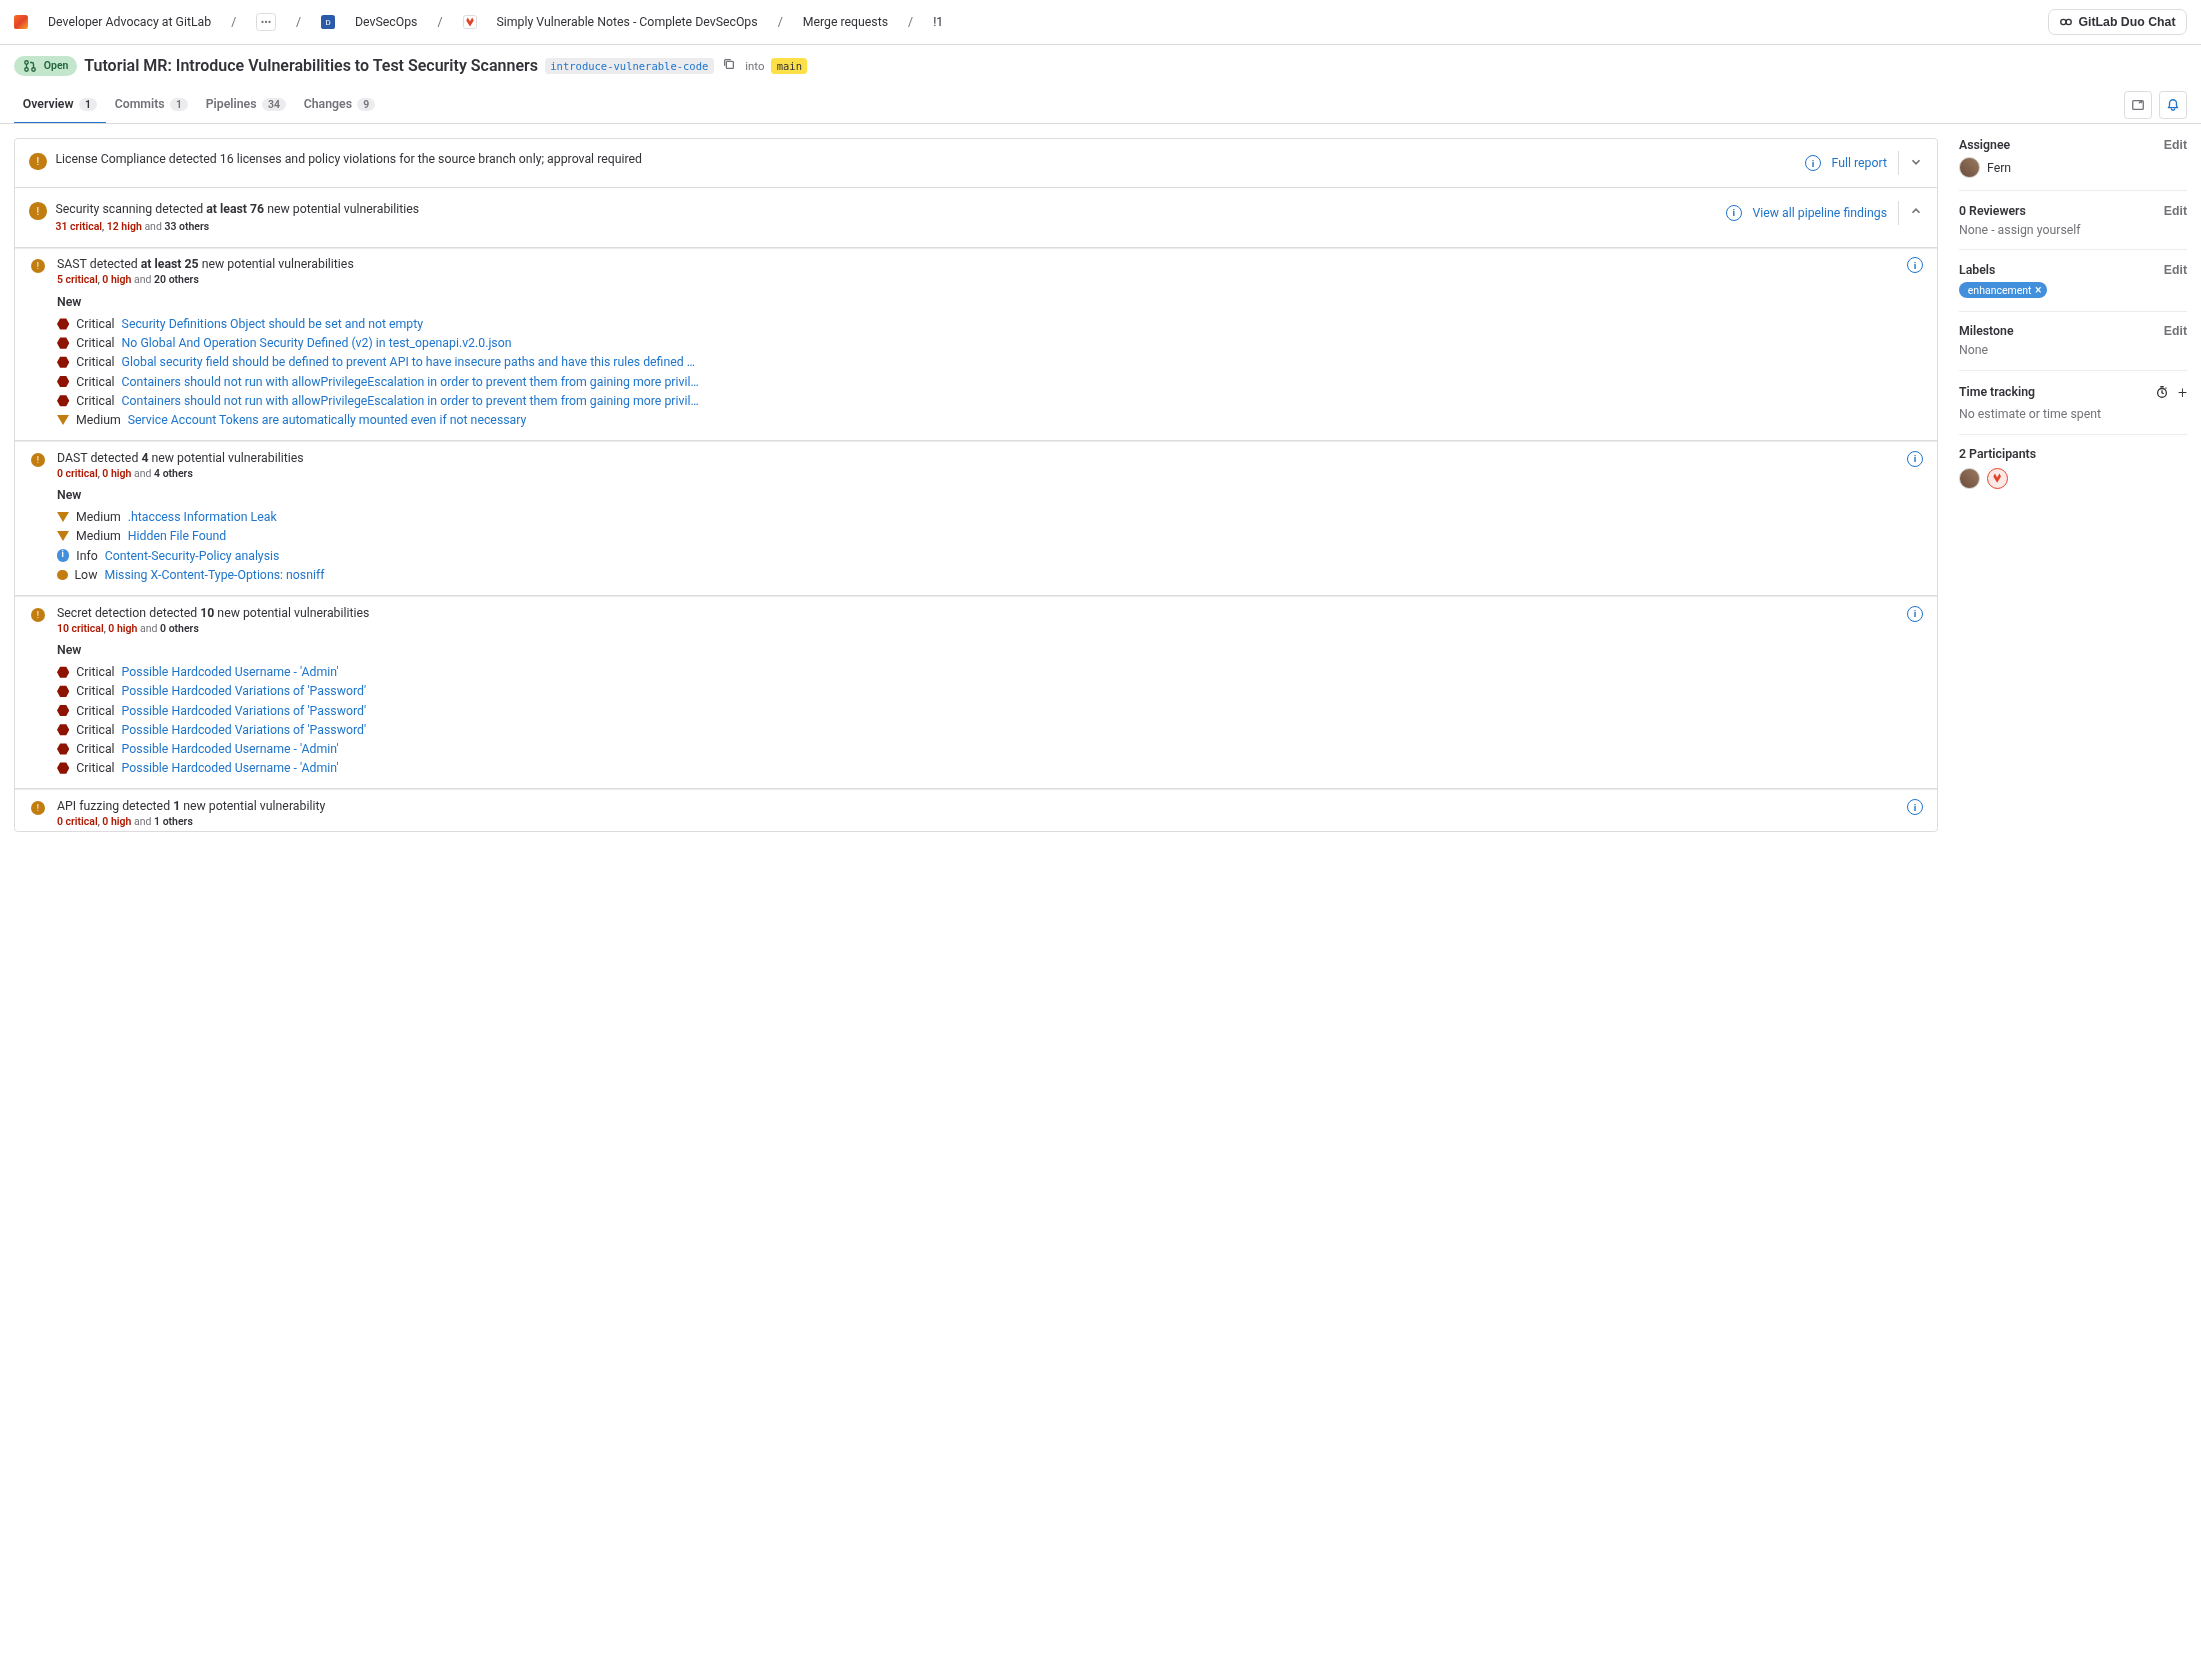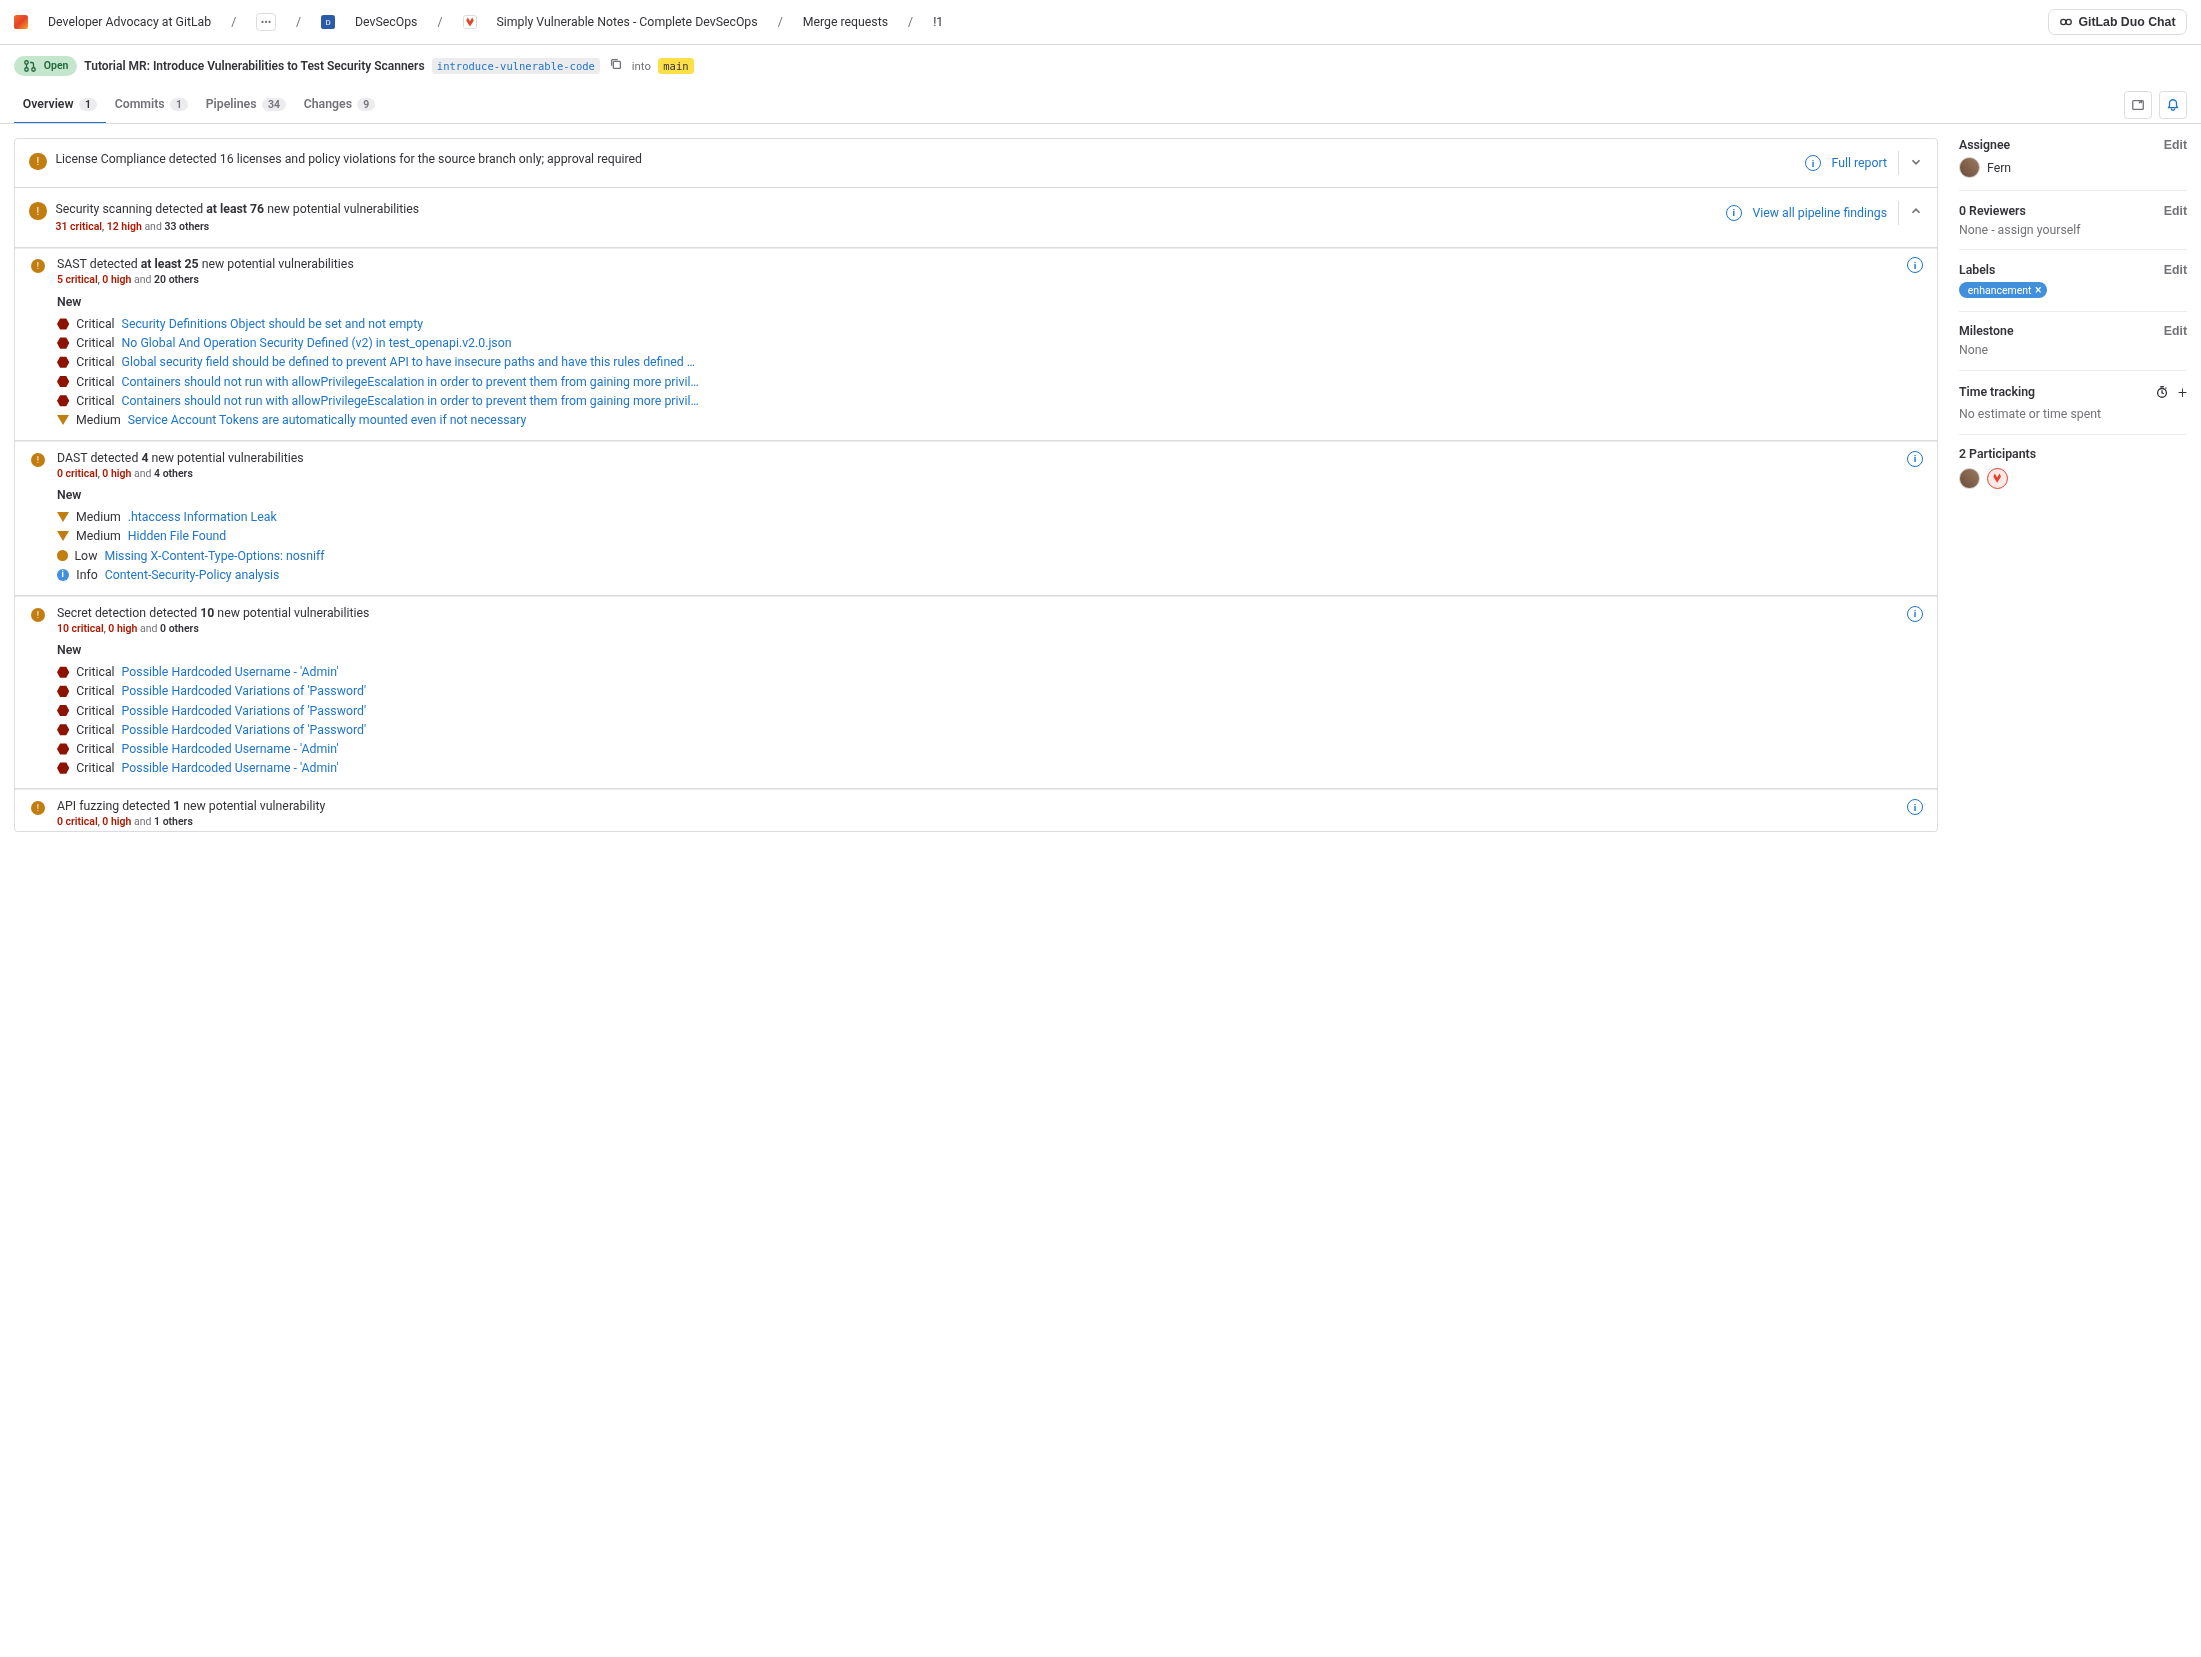--- a/index.html
+++ b/index.html
@@ -12,21 +12,21 @@
 .crumb-icon { width: 14px; height: 14px; display: inline-flex; align-items: center; justify-content: center; border-radius: 2.6px; font-size: 10.5px; }
 .gitlab-logo { background: linear-gradient(135deg,#fc6d26,#e24329,#fca326); width:14px; height:14px; border-radius:2.6px; }
 .ellipsis-box { border:0.9px solid #dcdcde; border-radius:3.5px; padding:0 3.5px; font-size:10.5px; color:#737278; height:17.6px; display:inline-flex; align-items:center; }
 .devsecops-icon { background:#2a5aa8; color:#fff; width:14px; height:14px; font-size:8px; display:inline-flex; align-items:center; justify-content:center; border-radius:2.6px; }
 .svn-icon { width:14px; height:14px; border:0.9px solid #dcdcde; border-radius:2.6px; display:inline-flex; align-items:center; justify-content:center; }
 .tanuki { fill:#e24329; }
 .duo-btn { margin-left:auto; border:0.9px solid #dcdcde; border-radius:7px; padding:5.3px 10.5px; background:#fff; cursor:pointer; display:inline-flex; align-items:center; gap:5.3px; font-size:12.3px; font-weight:600; color:#333238; }
 
 .mr-header { padding: 10.5px 14px; display:flex; align-items:center; gap:7px; flex-wrap:wrap; }
 .status-pill { background:#c3e6cd; color:#24663b; border-radius:10.5px; padding:2.6px 8.8px; font-size:10.5px; font-weight:600; display:inline-flex; align-items:center; gap:7px; }
-.mr-title { font-size:12px; font-weight:600; }
+.mr-title { font-size:16px; font-weight:600; }
 .branch-pill { background:#ececef; color:#1f75cb; font-family:monospace; font-size:10.5px; padding:1.8px 5.3px; border-radius:3.5px; }
 .branch-main { background:#fde047; color:#333238; font-family:monospace; font-size:10.5px; padding:1.8px 5.3px; border-radius:3.5px; }
 .into-txt { color:#737278; font-size:11.4px; }
 .copy-btn { background:none; border:none; cursor:pointer; color:#737278; padding:1.8px; }
 
 .tabs { display:flex; align-items:center; padding:0 14px; border-bottom:0.9px solid #dcdcde; }
 .tab { padding:10.5px 8.8px; color:#737278; font-weight:600; display:inline-flex; align-items:center; gap:5.3px; cursor:pointer; border-bottom:1.8px solid transparent; }
 .tab.active { color:#333238; border-bottom-color:#1f75cb; }
 .badge { background:#ececef; color:#737278; border-radius:8.8px; padding:0 6.1px; font-size:10.5px; min-width:16px; text-align:center; }
 .tab.active .badge { color:#333238; }
@@ -269,28 +269,28 @@
                 <span class="sev-hex med"></span>
                 <span class="sev-txt">Medium</span>
                 <a class="finding-link trunc">.htaccess Information Leak</a>
               </div>
               <div class="finding">
                 <span class="sev-hex med"></span>
                 <span class="sev-txt">Medium</span>
                 <a class="finding-link trunc">Hidden File Found</a>
               </div>
               <div class="finding">
+                <span class="sev-hex info"></span>
+                <span class="sev-txt">Info</span>
+                <a class="finding-link trunc">Content-Security-Policy analysis</a>
+              </div>
+              <div class="finding">
                 <span class="sev-hex low"></span>
                 <span class="sev-txt">Low</span>
                 <a class="finding-link trunc">Missing X-Content-Type-Options: nosniff</a>
-              </div>
-              <div class="finding">
-                <span class="sev-hex info"></span>
-                <span class="sev-txt">Info</span>
-                <a class="finding-link trunc">Content-Security-Policy analysis</a>
               </div>
             </div>
         </div>
       </div>
 
       <div class="widget-row">
         <div class="scanner-block">
           <span class="sev-icon sev-warn">!</span>
           <span class="info-circle scanner-info">i</span>
           <div class="scanner-title"><span>Secret detection detected </span><b>10</b><span> new potential vulnerabilities</span></div>

